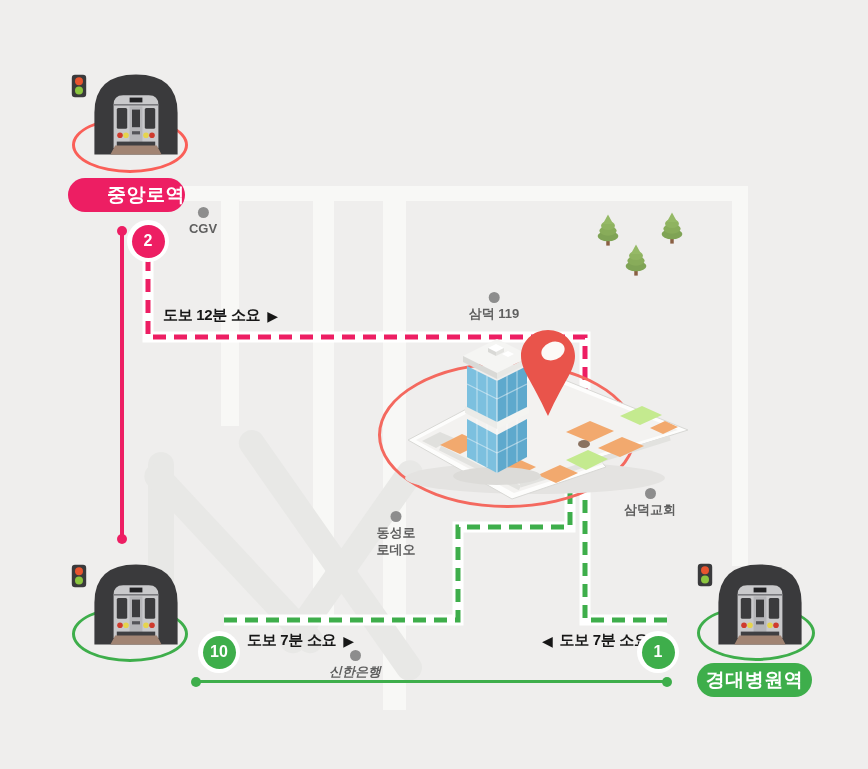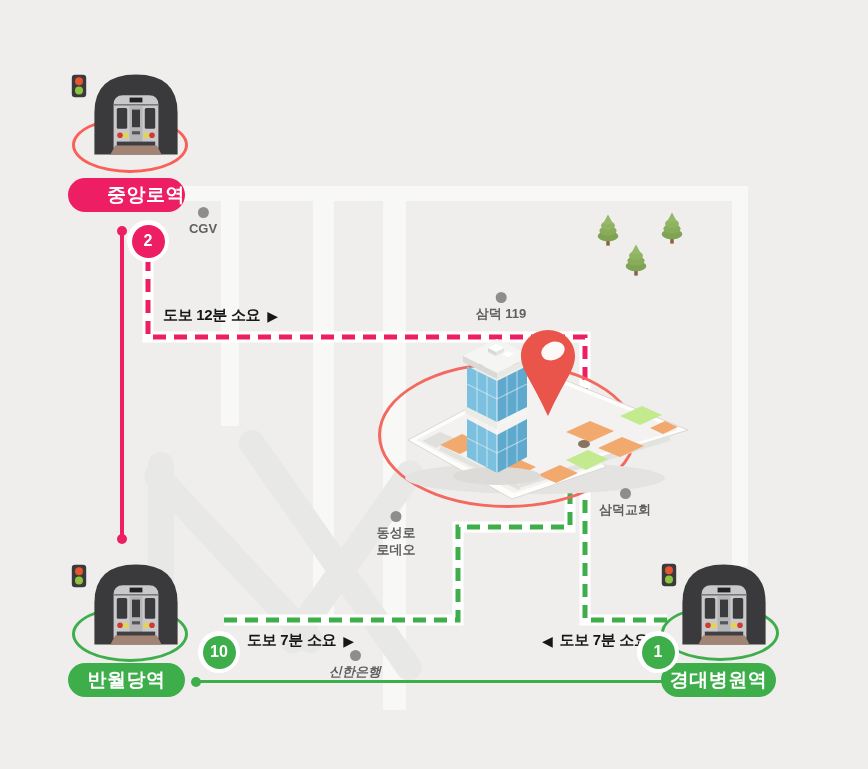--- a/index.html
+++ b/index.html
@@ -191,30 +191,30 @@
       <use href="#sym-tree"></use>
     </svg>
   <svg class="tree" style="left:623px;top:242px;width:26px;height:36px">
       <use href="#sym-tree"></use>
     </svg>
 
   <div class="poi" style="left:203px;top:207px;">
     <div class="dot"></div>
     <div>CGV</div>
   </div>
-  <div class="poi" style="left:494px;top:292px;margin-left:7px;">
+  <div class="poi" style="left:494px;top:292px;">
     <div class="dot"></div>
     <div>삼덕 119</div>
   </div>
   <div class="poi" style="left:396px;top:511px;">
     <div class="dot"></div>
     <div>동성로</div>
     <div>로데오</div>
   </div>
-  <div class="poi" style="left:625px;top:488px;">
+  <div class="poi" style="left:650px;top:488px;">
     <div class="dot"></div>
     <div>삼덕교회</div>
   </div>
   <div class="poi" style="left:355px;top:650px;font-style:italic;">
     <div class="dot"></div>
     <div>신한은행</div>
   </div>
 
   <div class="walk" style="left:163px;top:306px;">
     <span>도보 12분 소요</span>
@@ -243,26 +243,23 @@
   </div>
 
   <div class="station" style="left:62px;top:552px;">
     <div class="ring green" style="left:10px;top:54px;width:110px;height:50px;"></div>
     <svg class="tunnel" style="left:26px;top:6px;width:96px;height:88px;">
         <use href="#sym-train"></use>
       </svg>
     <svg class="tlight" style="left:9px;top:11px;width:16px;height:26px;">
         <use href="#sym-light"></use>
       </svg>
-    <div class="pill green" style="left:6px;top:111px;width:117px;">
-      <span>반월당역</span>
-    </div>
-  </div>
-
-  <div class="station" style="left:652px;top:552px;">
+  </div>
+
+  <div class="station" style="left:688px;top:552px;">
     <div class="ring green" style="left:9px;top:53px;width:112px;height:50px;"></div>
     <svg class="tunnel" style="left:24px;top:6px;width:96px;height:88px;">
         <use href="#sym-train"></use>
       </svg>
     <svg class="tlight" style="left:9px;top:10px;width:16px;height:26px;">
         <use href="#sym-light"></use>
       </svg>
     <div class="pill green" style="left:9px;top:111px;width:115px;">
       <span>경대병원역</span>
     </div>

